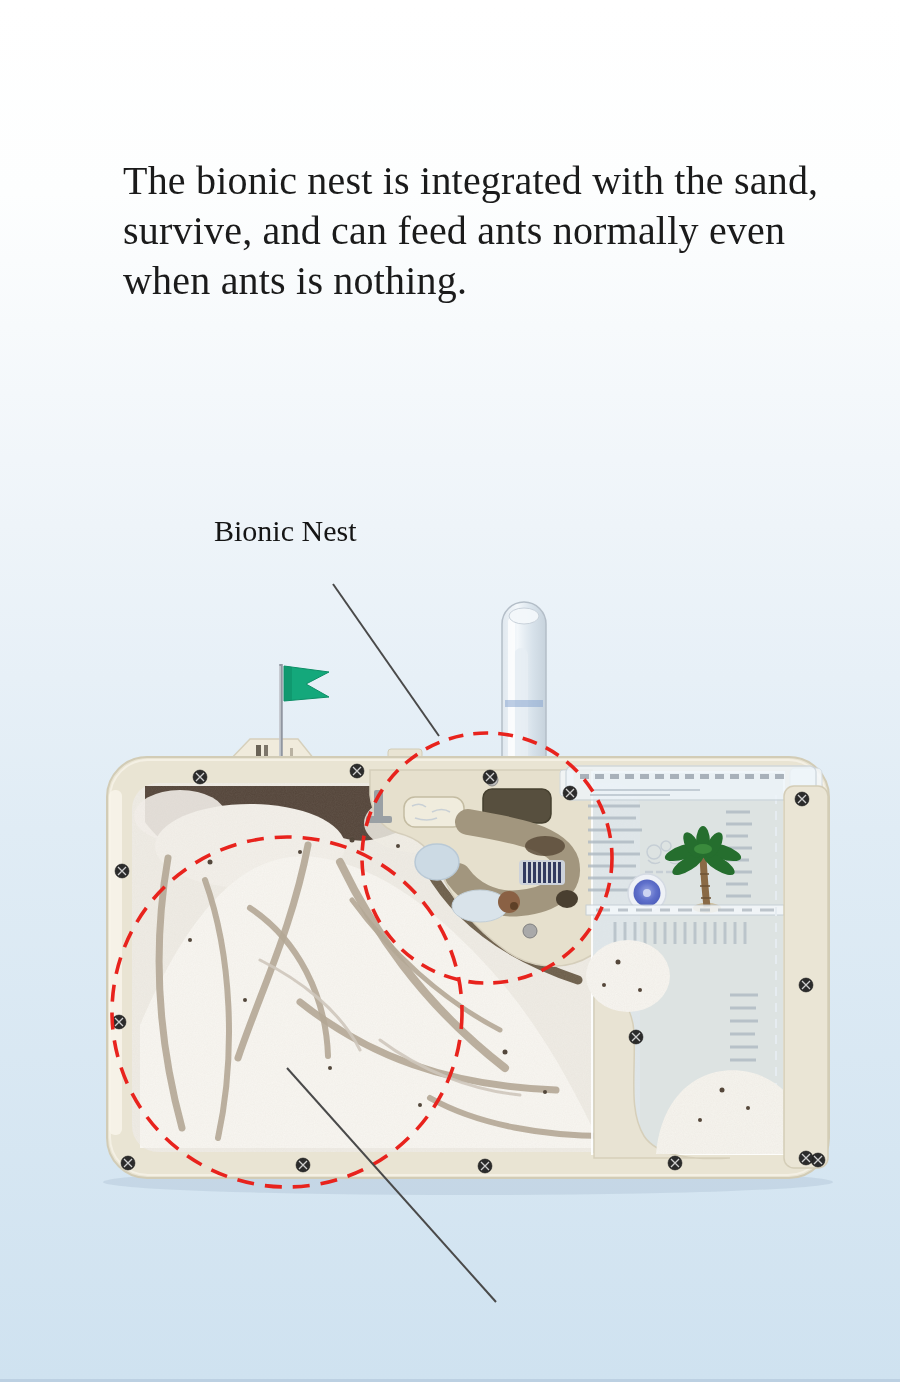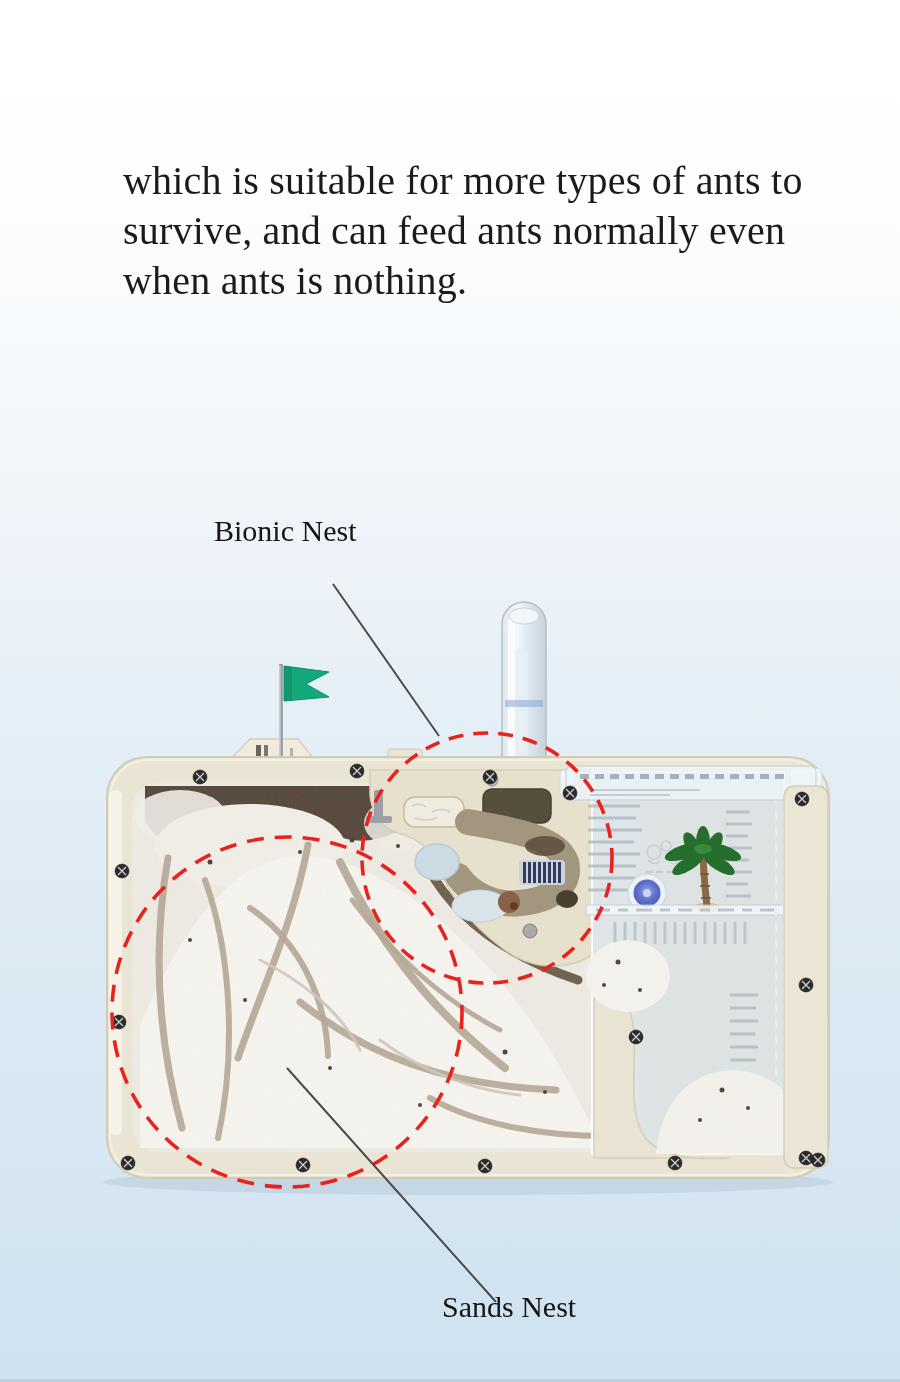--- a/index.html
+++ b/index.html
@@ -35,27 +35,26 @@
   .etch{stroke:#c2cbd3;fill:none;opacity:.85;}
   .slat{stroke:#aeb9c2;stroke-width:3;opacity:.8;}
   .bottom-rule{position:absolute;left:0;bottom:0;width:900px;height:3px;background:#bcd0e2;}
 </style>
 </head>
 <body>
 
 <div class="canvas">
 
   <div class="desc">
-    <div>which is suitable for more types of ants to</div>
+    <div>The bionic nest is integrated with the sand,</div>
     <div>survive, and can feed ants normally even</div>
     <div>when ants is nothing.</div>
   </div>
 
   <div class="label bionic">Bionic Nest</div>
-  <div class="label sands">Sands Nest</div>
 
   <svg class="scene" width="900" height="1382" viewBox="0 0 900 1382">
     <defs>
       <filter id="grain" x="-5%" y="-5%" width="110%" height="110%">
         <feTurbulence type="fractalNoise" baseFrequency="0.9" numOctaves="2" result="n"></feTurbulence>
         <feColorMatrix in="n" type="matrix" values="0 0 0 0 0.55  0 0 0 0 0.5  0 0 0 0 0.45  0 0 0 0.35 0"></feColorMatrix>
         <feComposite operator="in" in2="SourceGraphic"></feComposite>
       </filter>
       <linearGradient id="tubeGrad" x1="0" y1="0" x2="1" y2="0">
         <stop offset="0" stop-color="#dfe7ee" stop-opacity=".9"></stop>

